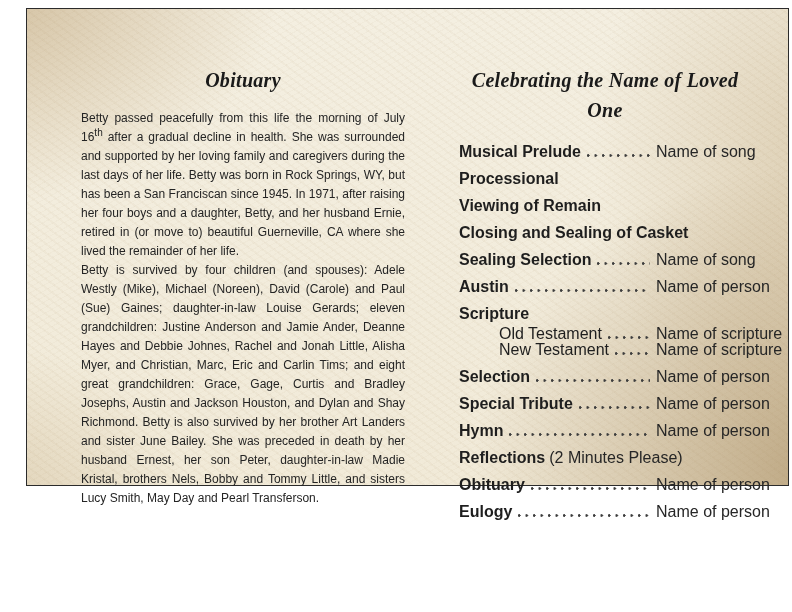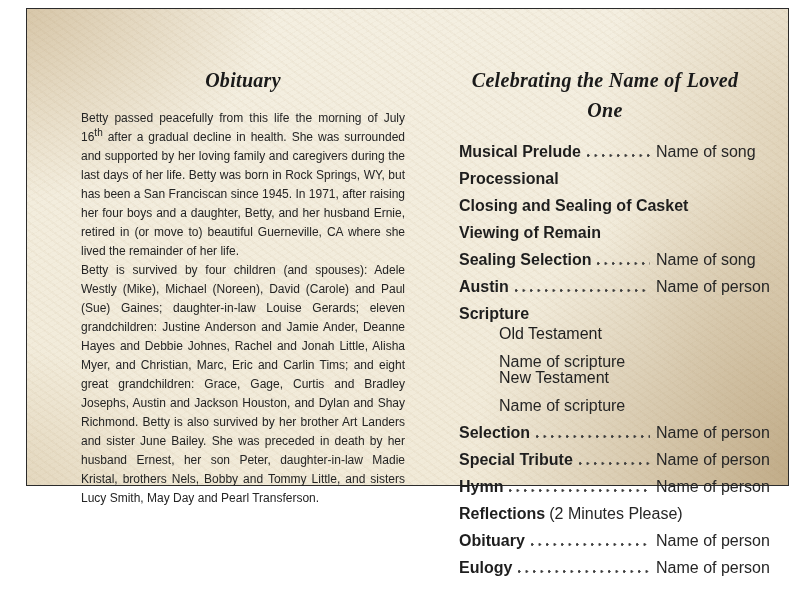--- a/index.html
+++ b/index.html
@@ -66,21 +66,20 @@
     background-size:7.5px 3px;
     background-repeat:repeat-x;
     background-position:left calc(100% - 3px);
   }
   .row .val { flex:0 0 auto; width:95px; white-space:nowrap; }
   .subrows { margin-top:-6px; margin-bottom:10px; }
   .row.sub {
     margin-bottom:0;
     line-height:16px;
     padding-left:40px;
-    flex-direction:column;
   }
   .row.sub .lbl { font-weight:normal; }
 </style>
 </head>
 <body>
 
 <div class="sheet">
 
   <div class="col col-left">
     <div class="title">Obituary</div>
@@ -97,25 +96,25 @@
       <span class="lbl">Musical Prelude</span>
       <span class="dots"></span>
       <span class="val">Name of song</span>
     </div>
 
     <div class="row">
       <span class="lbl">Processional</span>
     </div>
 
     <div class="row">
-      <span class="lbl">Closing and Sealing of Casket</span>
+      <span class="lbl">Viewing of Remain</span>
     </div>
 
     <div class="row">
-      <span class="lbl">Viewing of Remain</span>
+      <span class="lbl">Closing and Sealing of Casket</span>
     </div>
 
     <div class="row">
       <span class="lbl">Sealing Selection</span>
       <span class="dots"></span>
       <span class="val">Name of song</span>
     </div>
 
     <div class="row">
       <span class="lbl">Austin</span>

